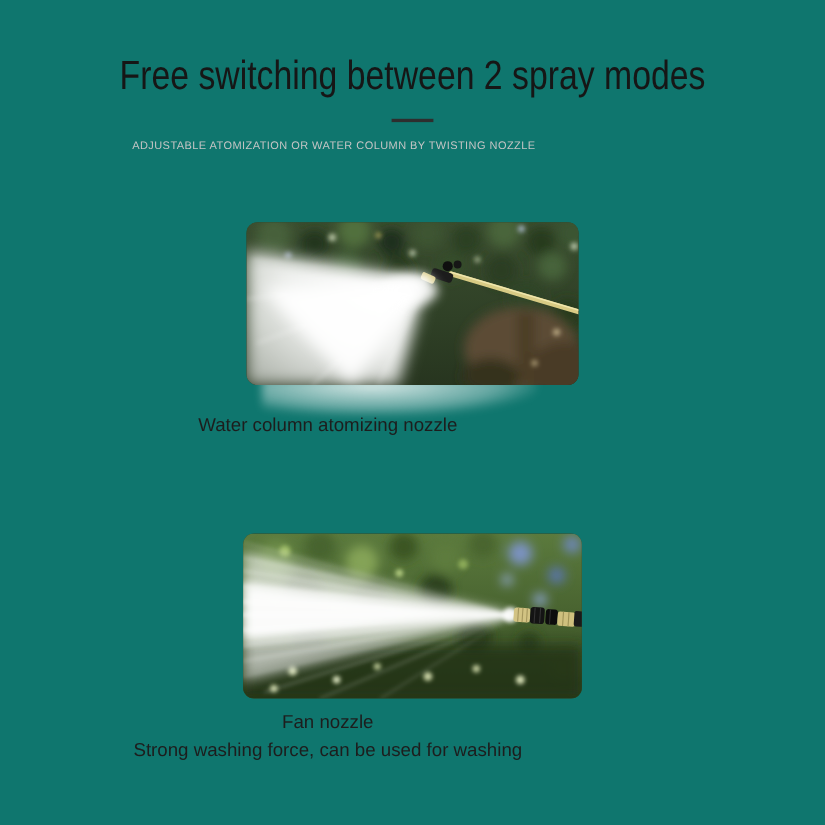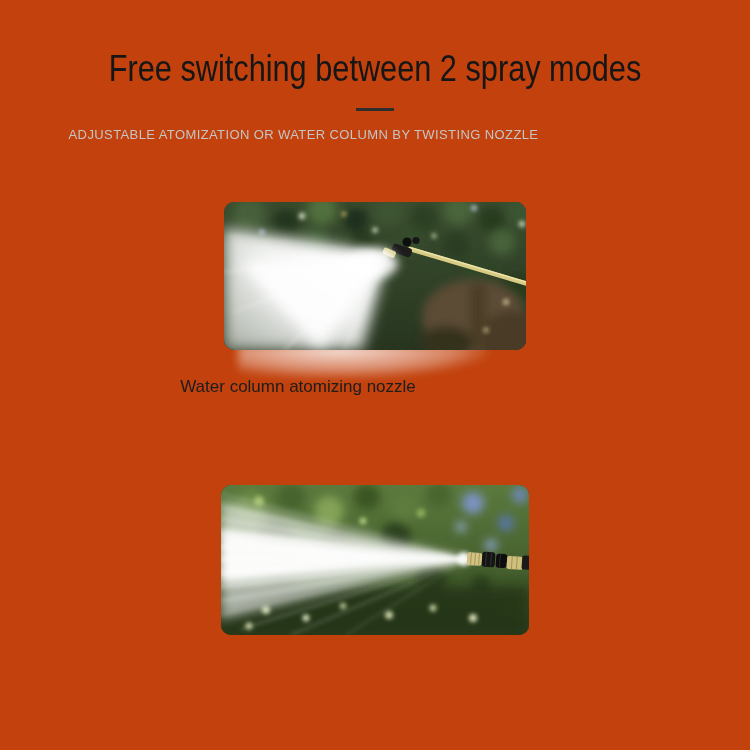--- a/index.html
+++ b/index.html
@@ -1,33 +1,33 @@
 <!DOCTYPE html>
 <html><head>
 <meta charset="utf-8">
 <style>
   html, body { margin: 0; padding: 0; }
   body { width: 750px; height: 750px; overflow: hidden; background: #f0f0ef;
          font-family: "Liberation Sans", sans-serif; }
-  .page { position: relative; width: 750px; height: 750px; background: #c2410c; }
+  .page { position: relative; width: 750px; height: 750px; background: #0f766e; }
 
   .title {
     position: absolute; top: 48px; left: 0; width: 750px;
     margin: 0; text-align: center;
     font-size: 37px; font-weight: 400; color: #161616;
     transform: scaleX(0.83); transform-origin: 50% 50%;
     letter-spacing: 0px; white-space: nowrap;
   }
   .divider {
     position: absolute; top: 108px; left: 50%; margin-left: -19px;
     width: 38px; height: 3px; background: #2e2e2e;
   }
   .subtitle {
     position: absolute; top: 127px; left: 0; width: 607px;
-    text-align: center; font-size: 13px; letter-spacing: 0.4px;
+    text-align: center; font-size: 10px; letter-spacing: 0.4px;
     color: #c5c5c5; white-space: nowrap;
   }
 
   .photo {
     position: absolute; left: 50%; overflow: hidden;
     border-radius: 10px; background: #314425; z-index: 2;
   }
   .photo svg { display: block; width: 100%; height: 100%; }
   .photo1 { top: 202px; margin-left: -151px; width: 302px; height: 148px; }
   .photo2 { top: 485px; margin-left: -154px; width: 308px; height: 150px; }
@@ -229,14 +229,18 @@
         <line x1="270" y1="66" x2="270" y2="80" stroke="#333333" stroke-width="1"></line>
         <line x1="279" y1="67" x2="279" y2="80" stroke="#2e2e2e" stroke-width="1"></line>
         <rect x="286" y="68" width="16" height="13" rx="2" fill="#cfc07e"></rect>
         <line x1="291" y1="68" x2="291" y2="81" stroke="#9f9257" stroke-width="1"></line>
         <line x1="296" y1="68" x2="296" y2="81" stroke="#9f9257" stroke-width="1"></line>
         <rect x="301" y="66.5" width="9" height="14" rx="2" fill="#1a1a1a"></rect>
       </g>
     </svg>
   </div>
 
+  <div class="caption cap2">
+    <div>Fan nozzle</div>
+    <div>Strong washing force, can be used for washing</div>
+  </div>
 
 </div>
 
 </body></html>

